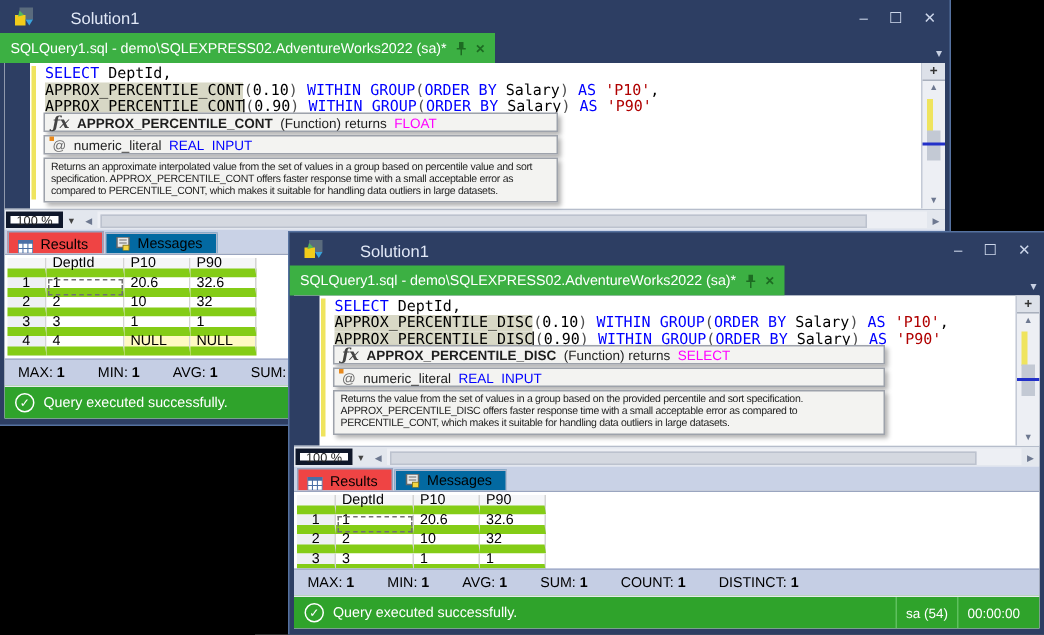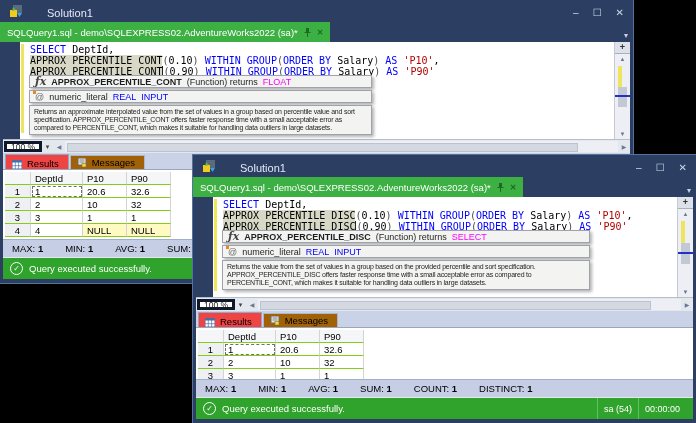--- a/index.html
+++ b/index.html
@@ -75,27 +75,27 @@
   .zoomdrop{width:11px;text-align:center;font-size:7px;color:#444;}
   .harrow{width:12px;text-align:center;font-size:6px;color:#6d7890;}
   .htrack{flex:1;height:11px;background:#edeff4;position:relative;}
   .hthumb{position:absolute;left:2px;top:2px;height:7px;width:92%;background:#d4d8e0;border:1px solid #bcc2ce;}
 
   
   .rtabs{height:16px;flex:0 0 16px;background:#c9d2e6;display:flex;align-items:flex-end;
     padding-left:2px;gap:1px;font-size:9.5px;color:#000;}
   .rtab{display:flex;align-items:center;gap:5px;padding:0 9px 0 6px;height:15px;box-sizing:border-box;}
   .rtab.active{background:#ef4444;border:1px solid #98a3bd;border-bottom:none;align-items:flex-end;}
-  .rtab.inactive{background:#a16207;border:1px solid #aeb8cd;border-bottom:none;height:14px;}
+  .rtab.inactive{background:#0369a1;border:1px solid #aeb8cd;border-bottom:none;height:14px;}
   .rt-icon{display:flex;align-items:center;}
 
   .gridwrap{flex:1;background:#fff;border-top:1px solid #9aa5bf;padding:2px 0 0 2px;
     box-sizing:border-box;min-height:0;overflow:hidden;}
   .grow{display:flex;height:13px;}
-  .gcell{box-sizing:border-box;border-right:1px solid #d4d4d4;border-bottom:1px solid #84cc16;
+  .gcell{box-sizing:border-box;border-right:1px solid #d4d4d4;border-bottom:6px solid #84cc16;
     font-size:9.5px;padding:0 4px;display:flex;align-items:center;background:#fff;color:#000;}
   .ghead{background:#f5f6f8;}
   .rowhdr{background:#eef0f4;justify-content:center;padding:0;}
   .c0{width:26px;}.c1{width:52px;}.c2{width:44px;}.c3{width:44px;}
   .null-cell{background:#fff9c2;}
   .sel-cell{outline:1px dashed #707070;outline-offset:-2px;}
 
   .aggbar{height:17px;flex:0 0 17px;background:#c5cee4;border-top:1px solid #a3aecb;
     display:flex;align-items:center;padding-left:9px;font-size:9.5px;color:#000;}
   .agg-item{margin-right:22px;white-space:nowrap;}

